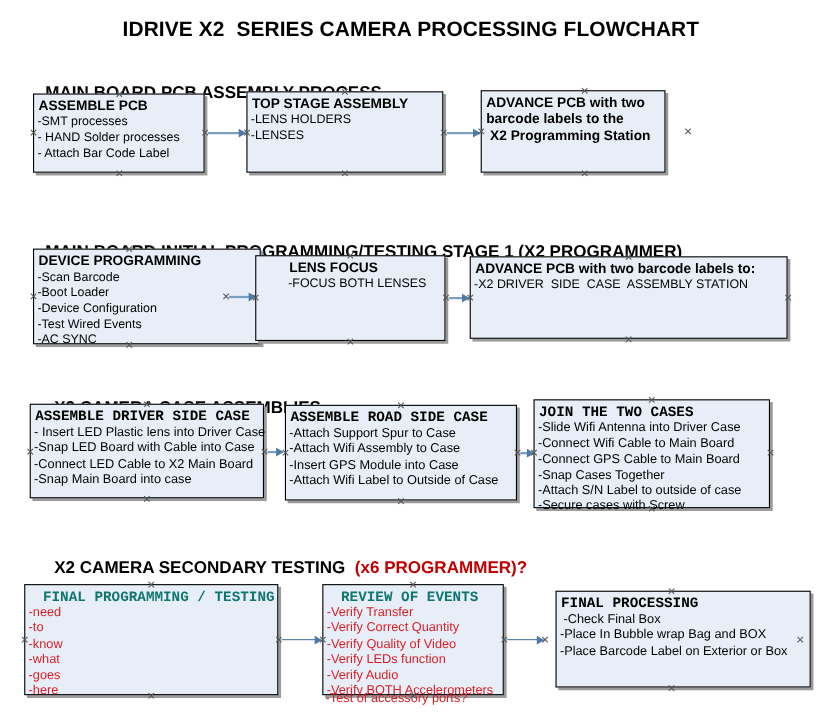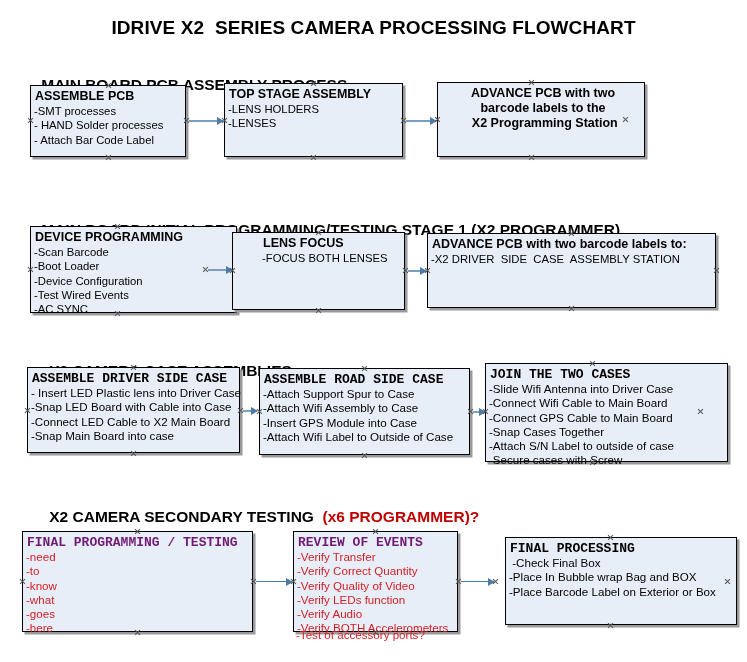--- a/index.html
+++ b/index.html
@@ -59,21 +59,21 @@
   }
   .node .line {
     font-size: 11.3px;
     color: #000000;
     line-height: 14.3px;
     white-space: pre;
     padding-left: 3px;
   }
   .node.big .title { font-size: 13px; font-family: Liberation Mono, monospace; }
   .node.big .line { font-size: 11.6px; }
-  .node.red .title { color: #701a75; }
+  .node.red .title { color: #0f766e; margin-left: 12px; }
   .node.red .line  { color: #d62027; }
   .node .body {
     padding-top: 3px;
   }
   
   .handle {
     position: absolute;
     width: 7px;
     height: 7px;
     pointer-events: none;
@@ -147,21 +147,21 @@
   </div>
   <div class="handle" style="left:310px; top:80px;"></div>
   <div class="handle" style="left:310px; top:154px;"></div>
   <div class="handle" style="left:221px; top:117px;"></div>
   <div class="handle" style="left:400px; top:117px;"></div>
 
   <div class="arrow" style="left:406px; top:120px; width:30px;">
     <span class="head"></span>
   </div>
 
-  <div class="node" style="left:437px; top:82px; width:208px; height:75px;text-align:center;">
+  <div class="node" style="left:437px; top:82px; width:168px; height:75px;">
     <div class="body">
       <div class="title">ADVANCE PCB with two</div>
       <div class="title">barcode labels to the</div>
       <div class="title"> X2 Programming Station</div>
     </div>
   </div>
   <div class="handle" style="left:528px; top:79px;"></div>
   <div class="handle" style="left:528px; top:154px;"></div>
   <div class="handle" style="left:434px; top:116px;"></div>
   <div class="handle" style="left:622px; top:116px;"></div>
@@ -248,21 +248,21 @@
   </div>
   <div class="handle" style="left:361px; top:365px;"></div>
   <div class="handle" style="left:361px; top:452px;"></div>
   <div class="handle" style="left:256px; top:408px;"></div>
   <div class="handle" style="left:467px; top:408px;"></div>
 
   <div class="arrow" style="left:473px; top:411px; width:12px;">
     <span class="head"></span>
   </div>
 
-  <div class="node big" style="left:485px; top:363px; width:243px; height:99px;">
+  <div class="node big" style="left:485px; top:363px; width:215px; height:99px;">
     <div class="body">
       <div class="title">JOIN THE TWO CASES</div>
       <div class="line">-Slide Wifi Antenna into Driver Case</div>
       <div class="line">-Connect Wifi Cable to Main Board</div>
       <div class="line">-Connect GPS Cable to Main Board</div>
       <div class="line">-Snap Cases Together</div>
       <div class="line">-Attach S/N Label to outside of case</div>
       <div class="line">-Secure cases with Screw</div>
     </div>
   </div>

